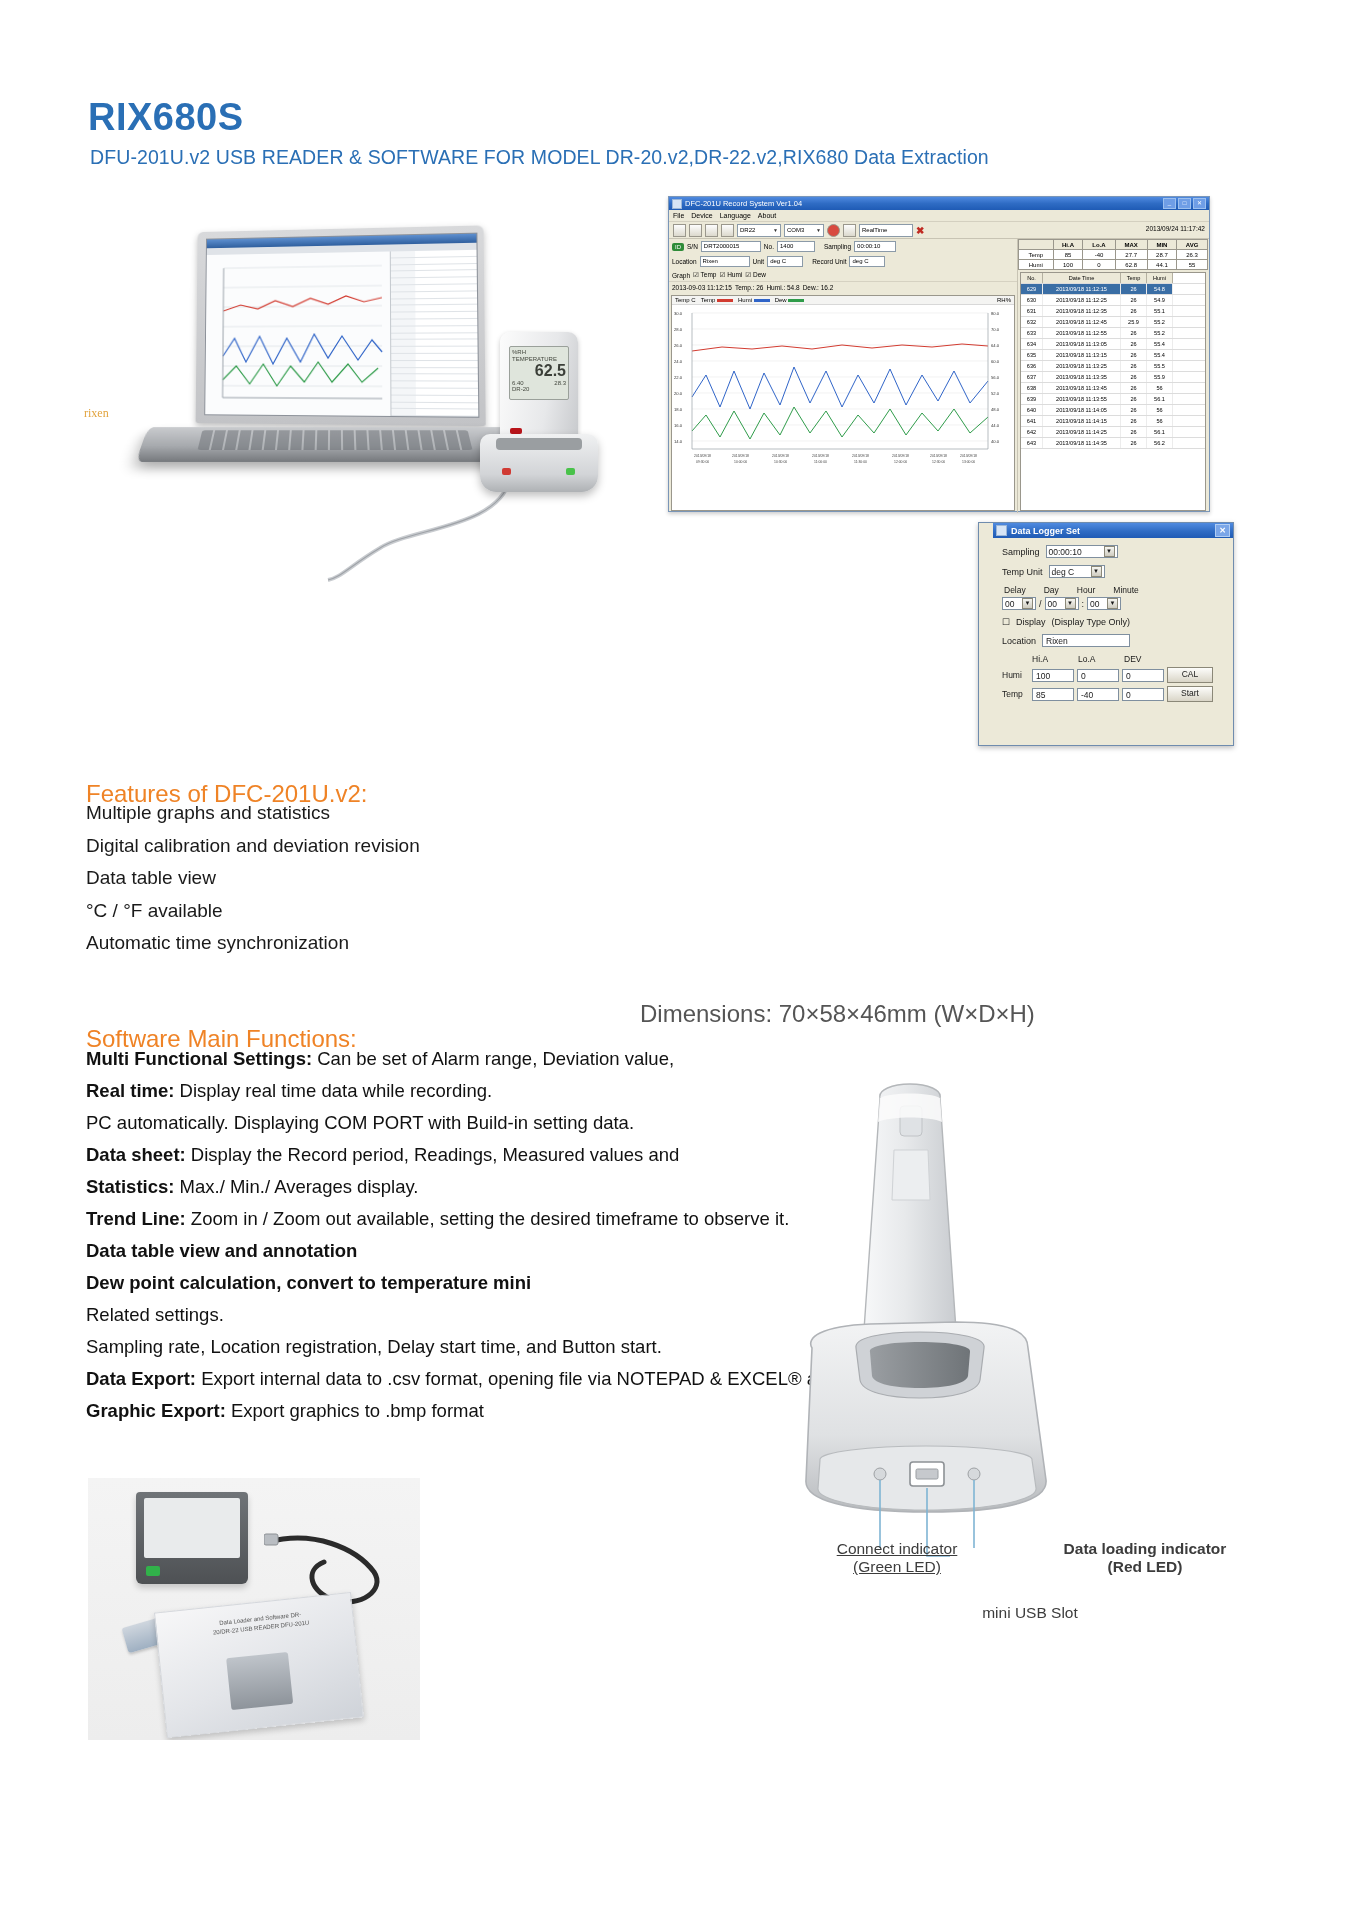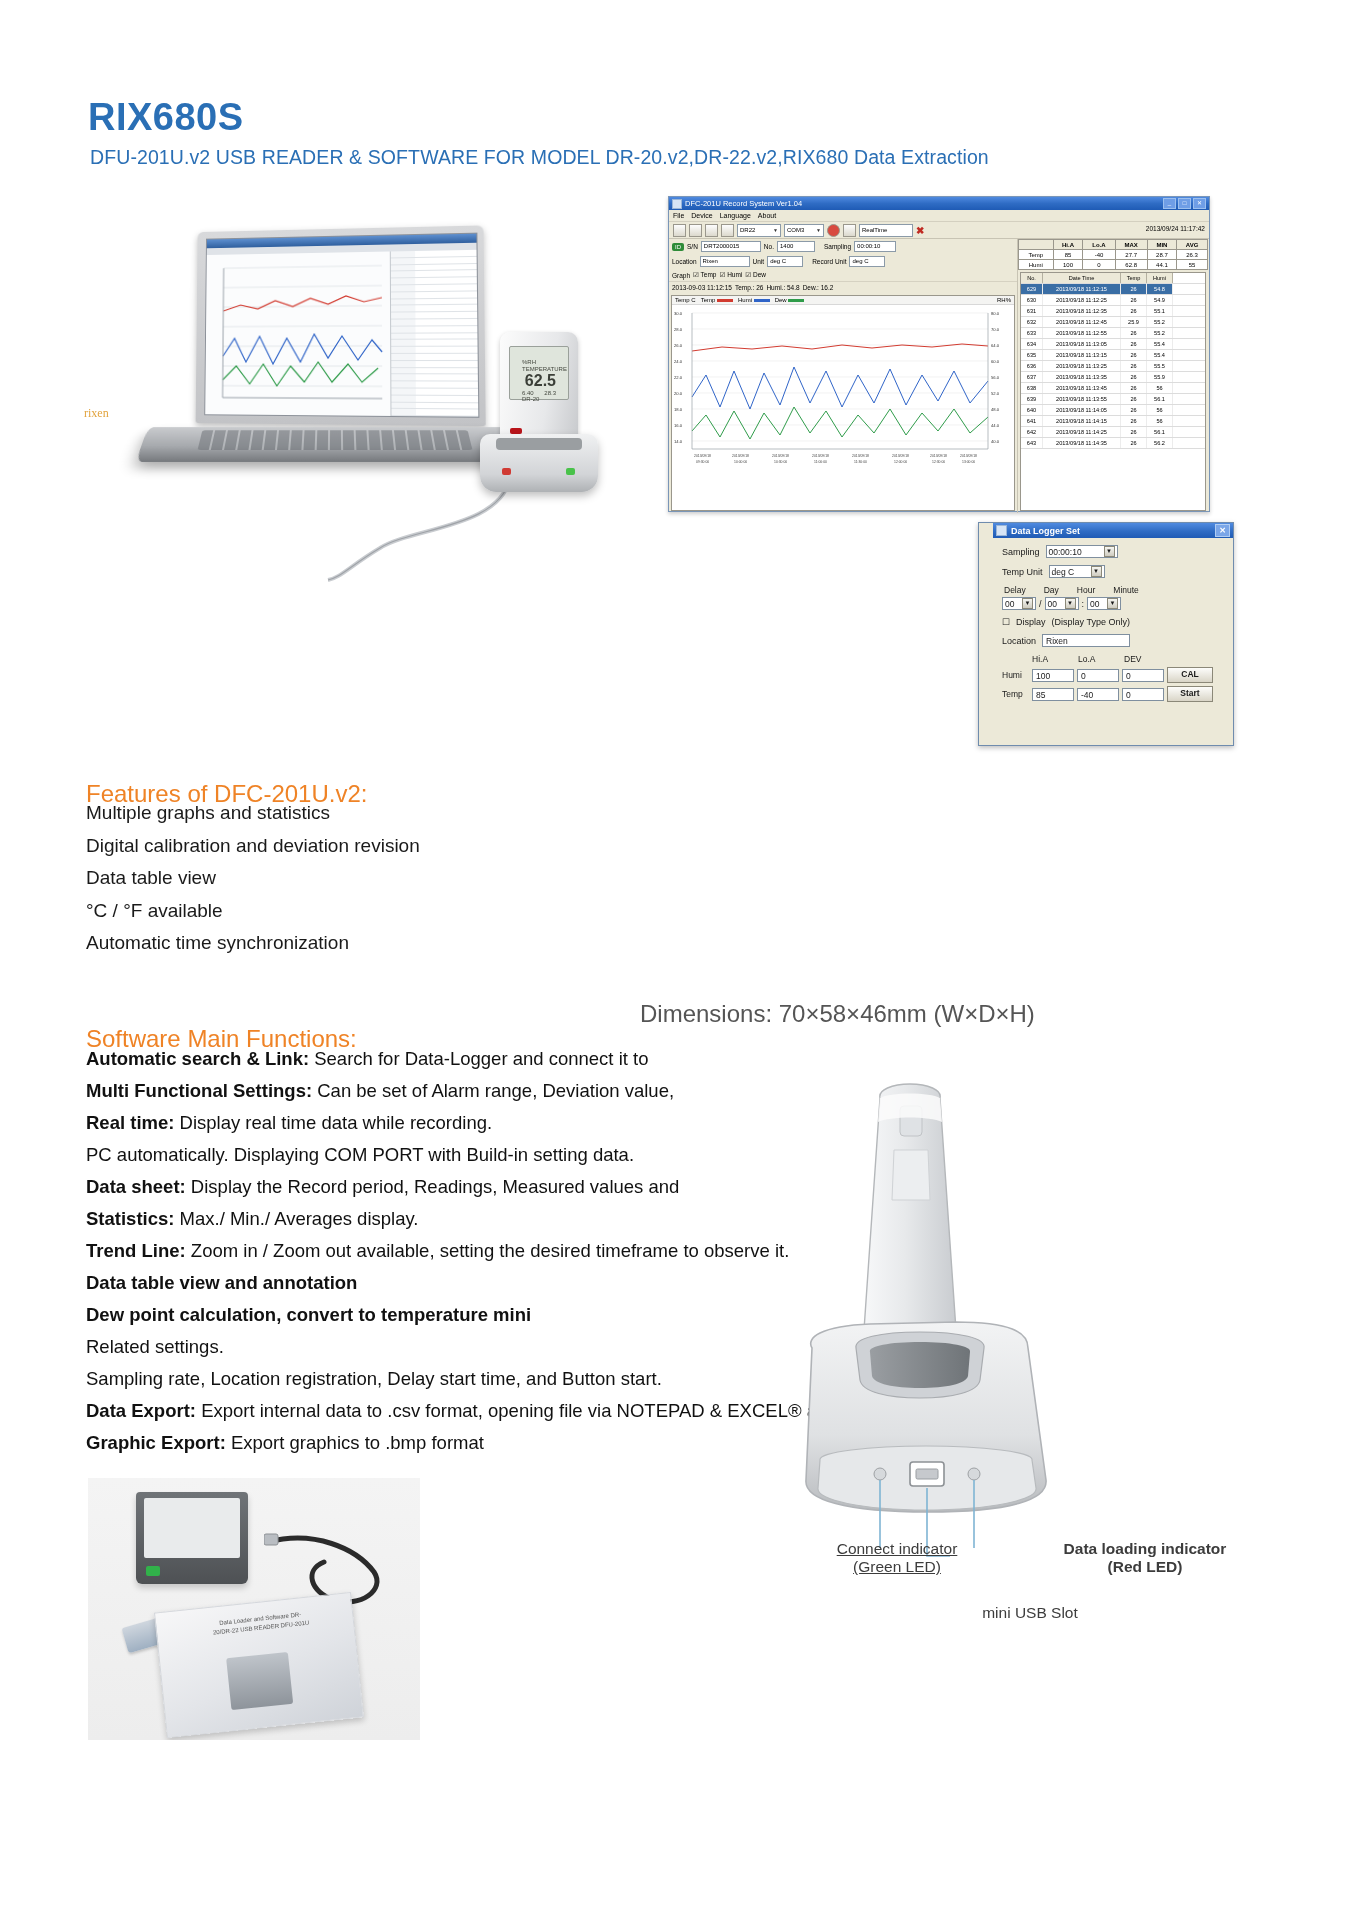--- a/index.html
+++ b/index.html
@@ -160,21 +160,21 @@
   }
   .logger-lcd {
     position: absolute;
     left: 9px; top: 14px;
     width: 60px; height: 54px;
     background: #dfe5dc;
     border: 1px solid #9aa09a;
     border-radius: 2px;
     font-size: 7px;
     color: #44483f;
-    padding: 12px;
+    padding: 2px;
     box-sizing: border-box;
     line-height: 1.1;
   }
   .lcd-big { font-size: 16px; font-weight: bold; text-align: right; color:#3b3f38;}
   .lcd-sm { font-size: 6px; display:flex; justify-content:space-between;}
   .logger-btn {
     position: absolute;
     width: 12px; height: 6px;
     background: #b9141a;
     border-radius: 2px;
@@ -438,21 +438,20 @@
   }
   .delay-head { display: flex; gap: 18px; font-size: 8.5px; margin-bottom: 2px; padding-left: 2px;}
   .btn {
     background: linear-gradient(180deg,#fdfdfb,#d9d5c7);
     border: 1px solid #8b8878;
     font-size: 8.5px;
     height: 14px;
     line-height: 13px;
     padding: 0 5px;
     text-align: center;
-    font-weight: bold;
   }
   .mini-table { font-size: 8.5px; }
   .mini-table .hdr { display: flex; gap: 0; padding-left: 30px; }
   .mini-table .hdr span { width: 46px; text-align: left; }
   .mini-table .mrow { display: flex; align-items: center; gap: 3px; margin-top: 3px; }
   .mini-table .mrow .lbl { width: 27px; }
 
   
   .h-orange {
     position: absolute;
@@ -1032,21 +1031,20 @@
 <div class="feat-list">
   <div>Multiple graphs and statistics</div>
   <div>Digital calibration and deviation revision</div>
   <div>Data table view</div>
   <div>°C / °F available</div>
   <div>Automatic time synchronization</div>
 </div>
 
 <div class="h-orange func-head">Software Main Functions:</div>
 <div class="func-list">
-  <div><b>Automatic search &amp; Link:</b><span> Search for Data-Logger and connect it to</span></div>
   <div><b>Multi Functional Settings:</b><span> Can be set of Alarm range, Deviation value,</span></div>
   <div><b>Real time:</b><span> Display real time data while recording.</span></div>
   <div><b></b><span>PC automatically. Displaying COM PORT with Build-in setting data.</span></div>
   <div><b>Data sheet:</b><span> Display the Record period, Readings, Measured values and</span></div>
   <div><b>Statistics:</b><span> Max./ Min./ Averages display.</span></div>
   <div><b>Trend Line:</b><span> Zoom in / Zoom out available, setting the desired timeframe to observe it.</span></div>
   <div><b>Data table view and annotation</b><span></span></div>
   <div><b>Dew point calculation, convert to temperature mini</b><span></span></div>
   <div><b></b><span>Related settings.</span></div>
   <div><b></b><span>Sampling rate, Location registration, Delay start time, and Button start.</span></div>

